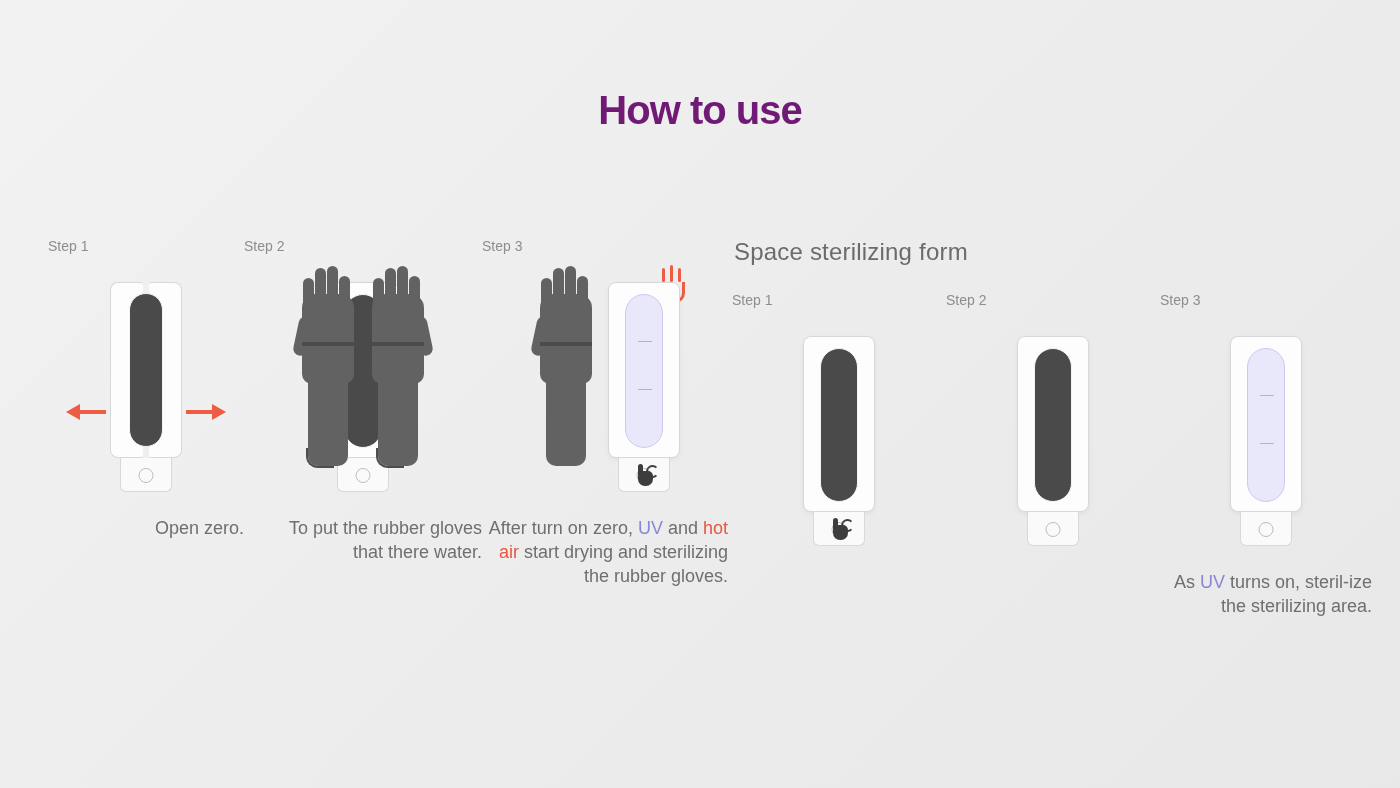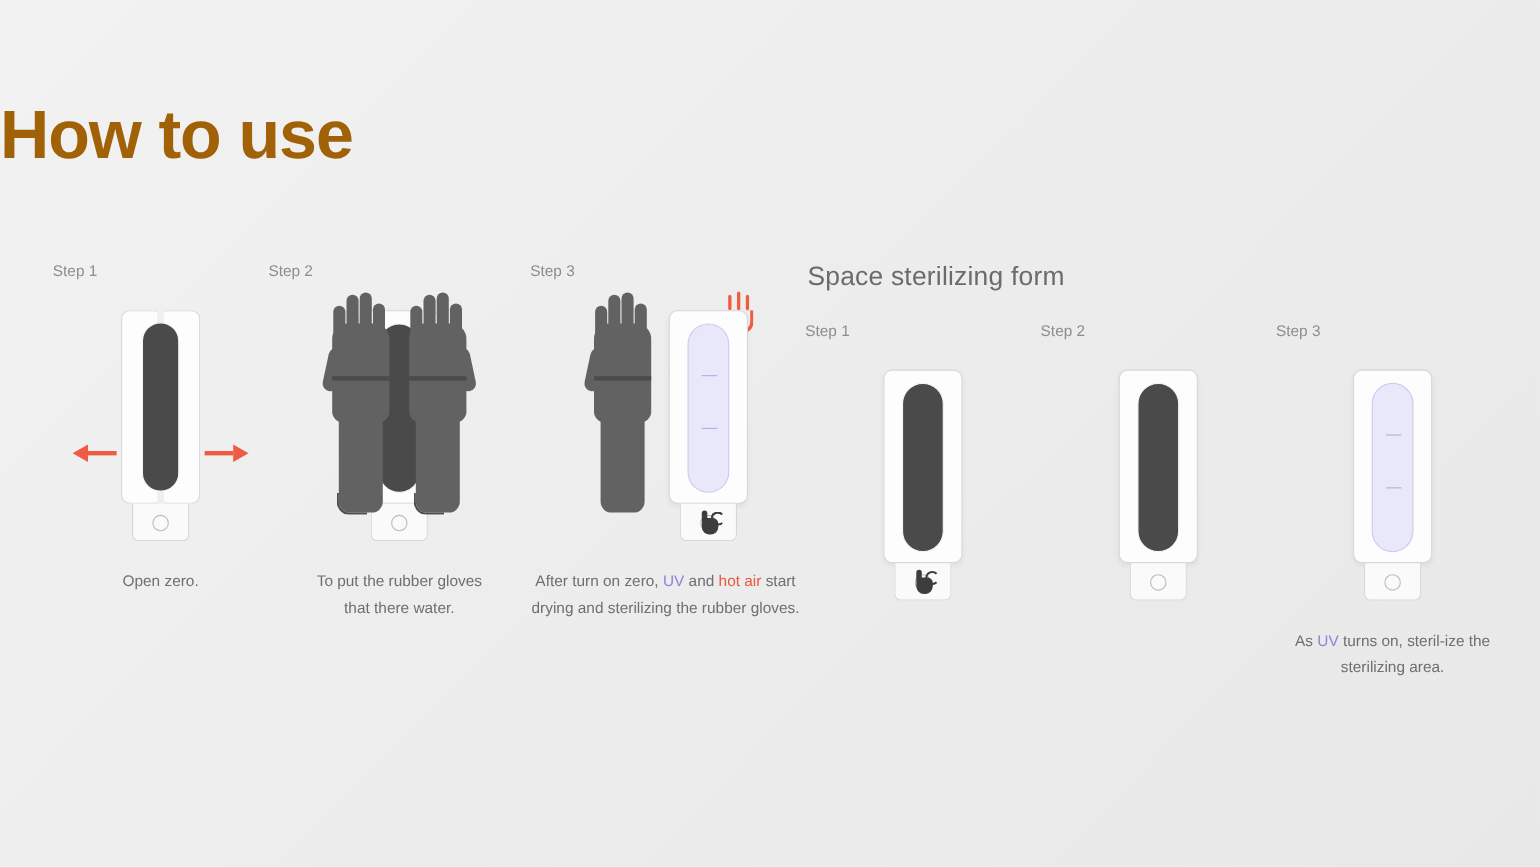--- a/index.html
+++ b/index.html
@@ -14,24 +14,25 @@
     color: #5d5d5d;
     overflow: hidden;
     position: relative;
   }
 
   .page-title {
     position: absolute;
     top: 88px;
     left: 0;
     width: 100%;
-    font-size: 62px;
+    text-align: center;
+    font-size: 40px;
     font-weight: bold;
     letter-spacing: -1px;
-    color: #a16207;
+    color: #701a75;
   }
 
   .section {
     position: absolute;
     top: 238px;
   }
   .section-left  { left: 48px;  width: 680px; }
   .section-right { left: 732px; width: 640px; }
 
   .section-title {
@@ -55,24 +56,24 @@
     color: #8d8d8d;
     margin-bottom: 10px;
   }
 
   .stage {
     height: 230px;
     position: relative;
   }
 
   .caption {
-    font-size: 14px;
+    font-size: 18px;
     line-height: 24px;
     color: #6f6f6f;
-    text-align: center;
+    text-align: right;
     margin-top: 22px;
   }
   .caption .uv { color: #8a86d6; margin-top: 36px; }
   .caption .hot { color: #e8573f; }
 
   
   .device {
     position: absolute;
     left: 50%;
     transform: translateX(-50%);

